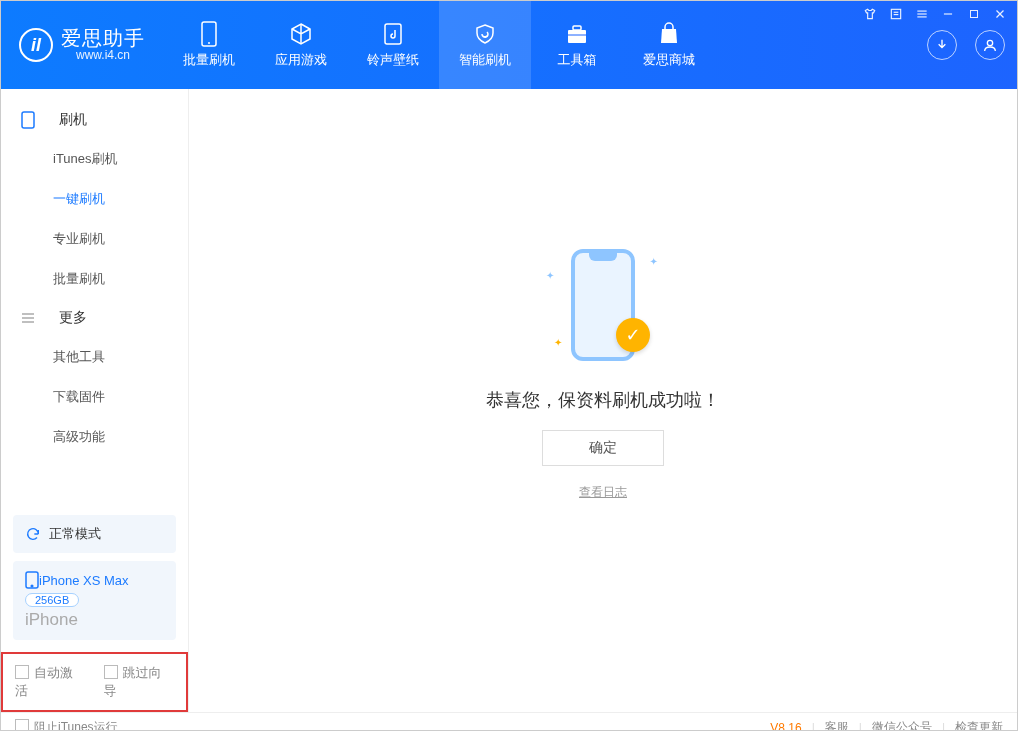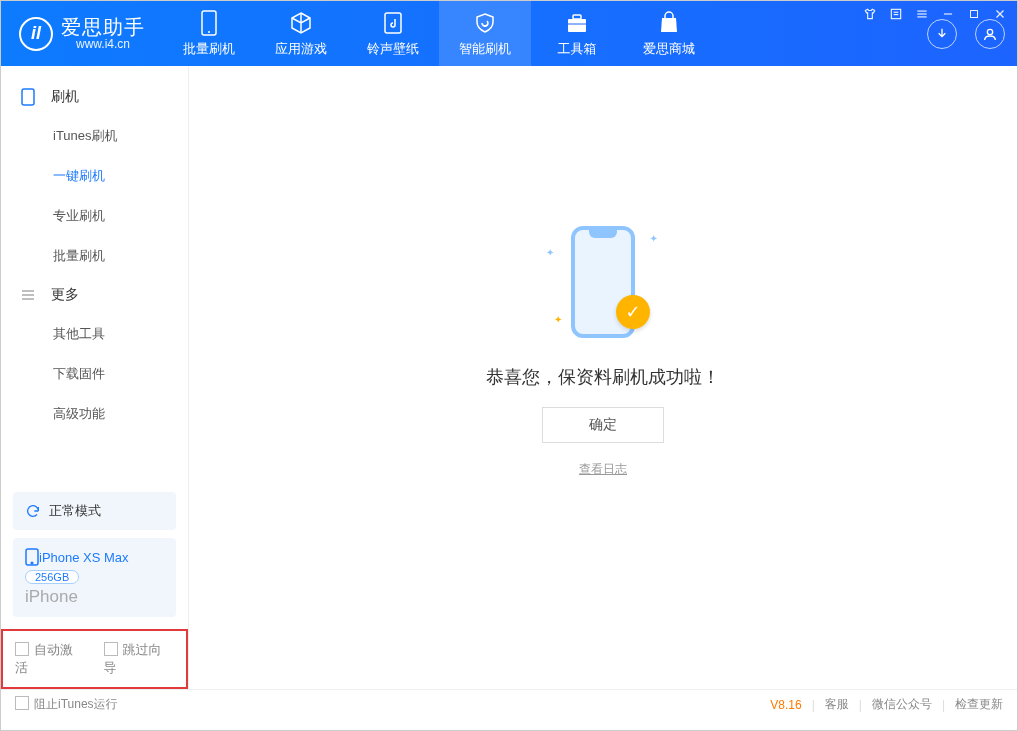--- a/index.html
+++ b/index.html
@@ -1,37 +1,37 @@
 <!DOCTYPE html>
 <html><head>
 <meta charset="utf-8">
 <style>
 * { margin: 0; padding: 0; box-sizing: border-box; font-family: "Microsoft YaHei", "PingFang SC", sans-serif; }
 body { background: #fff; width: 1018px; height: 731px; overflow: hidden; border: 1px solid #ccc; }
 
-.header { background: linear-gradient(90deg, #0d7bff 0%, #1d64ff 100%); height: 65px; display: flex; align-items: center; color: #fff; }
+.header { background: linear-gradient(90deg, #0d7bff 0%, #1d64ff 100%); height: 88px; display: flex; align-items: center; color: #fff; }
 .logo-area { display: flex; align-items: center; padding: 0 18px; gap: 8px; }
 .logo-circle { width: 34px; height: 34px; border: 2px solid #fff; border-radius: 50%; display: flex; align-items: center; justify-content: center; font-weight: bold; font-size: 18px; font-style: italic; }
 .logo-text { display: flex; flex-direction: column; line-height: 1.1; align-items: center; }
 .logo-title { font-size: 20px; font-weight: 500; letter-spacing: 1px; }
 .logo-sub { font-size: 12px; opacity: 0.9; }
 
 .nav-tabs { display: flex; height: 100%; }
 .nav-tab { width: 92px; display: flex; flex-direction: column; align-items: center; justify-content: center; gap: 4px; cursor: pointer; font-size: 13px; }
 .nav-tab.active { background: rgba(255,255,255,0.15); }
 .nav-icon { width: 26px; height: 26px; display: flex; align-items: center; justify-content: center; }
 
 .header-right { margin-left: auto; display: flex; align-items: center; gap: 18px; padding-right: 12px; }
 .header-icon { width: 30px; height: 30px; border: 1.5px solid rgba(255,255,255,0.7); border-radius: 50%; display: flex; align-items: center; justify-content: center; cursor: pointer; }
 .window-controls { position: absolute; top: 6px; right: 10px; display: flex; gap: 10px; color: #fff; font-size: 13px; }
 .window-controls span { cursor: pointer; opacity: 0.9; display:inline-flex; align-items:center; justify-content:center; width:16px; height:16px; }
 
 .body-area { display: flex; height: calc(100% - 76px - 30px); }
 .sidebar { width: 188px; border-right: 1px solid #eee; padding-top: 12px; display: flex; flex-direction: column; }
-.side-group { padding: 10px 20px; display: flex; align-items: center; gap: 16px; color: #333; font-size: 14px; }
+.side-group { padding: 10px 20px; display: flex; align-items: center; gap: 24px; color: #333; font-size: 14px; }
 .side-item { padding: 11px 20px 11px 52px; font-size: 13px; color: #555; cursor: pointer; }
 .side-item.active { color: #1d7bff; }
 
 .device-panel { margin-top: auto; padding: 8px 12px 12px; }
 .device-card { background: #f1f6fc; border-radius: 4px; padding: 10px 12px; margin-bottom: 8px; display: flex; align-items: center; gap: 8px; font-size: 13px; color: #333; }
 .device-name-card { background: #f1f6fc; border-radius: 4px; padding: 10px 12px; font-size: 13px; }
 .device-name-card .dname { color: #1d7bff; font-weight: 500; }
 .capacity-badge { display: inline-block; background: #fff; border: 1px solid #a6d1ff; color: #1d7bff; border-radius: 10px; padding: 0 9px; font-size: 11px; margin-top: 4px; }
 .dtype { color: #aaa; font-size: 17px; margin-top: 3px; }
 

